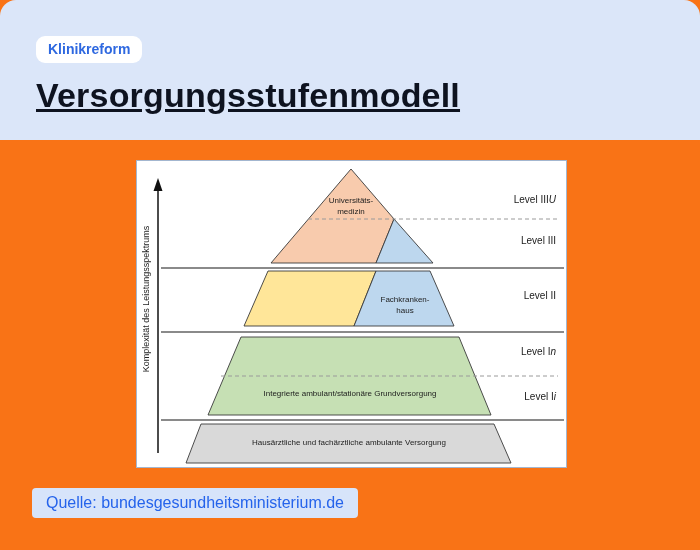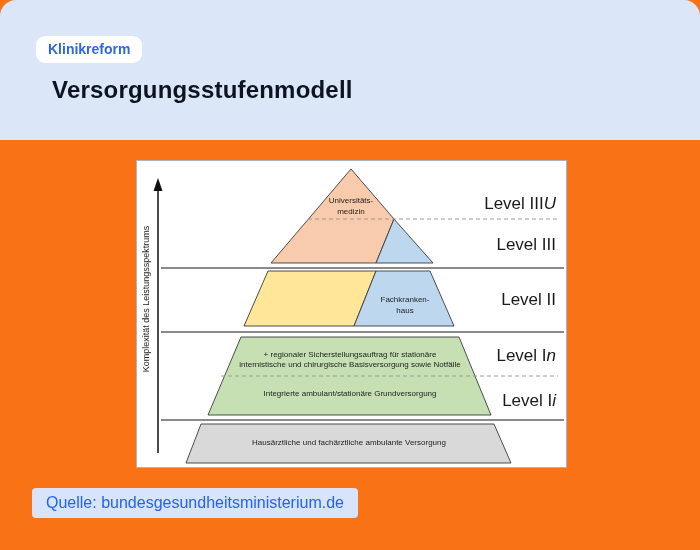--- a/index.html
+++ b/index.html
@@ -11,40 +11,40 @@
   .header {
     position:absolute; left:0; top:0; width:700px; height:140px;
     background:#DBE6F9; border-radius:16px 16px 0 0;
   }
   .badge {
     position:absolute; left:36px; top:36px;
     background:#ffffff; color:#2E68E0; font-size:14px; font-weight:700;
     padding:5px 12px; border-radius:9px; line-height:17px;
   }
   .page-title {
-    position:absolute; left:52px; top:76px;
-    font-size:24px; font-weight:700; color:#0e1320; letter-spacing:0.2px;
+    position:absolute; left:36px; top:76px;
+    font-size:34px; font-weight:700; color:#0e1320; letter-spacing:0.2px;text-decoration:underline;
   }
   .diagram-box {
     position:absolute; left:136px; top:160px; width:431px; height:308px;
     background:#ffffff; border:1px solid #A3B6CF;
   }
   .diagram-box svg { position:absolute; left:0; top:0; }
   .shape-label {
     position:absolute; text-align:center; white-space:pre-line;
     font-size:8px; line-height:9.5px; color:#1d1d1d;
   }
   .lbl-universitaet { left:169px; top:35px;  width:90px;  line-height:10.5px; }
   .lbl-fachkranken  { left:223px; top:134px; width:90px;  line-height:10.5px; }
   .lbl-level1n      { left:48px;  top:189px; width:330px; }
   .lbl-level1i      { left:48px;  top:228px; width:330px; }
   .lbl-base         { left:42px;  top:277px; width:340px; }
   .level-label {
     position:absolute; right:10px; width:120px; height:14px;
-    text-align:right; font-size:17px; color:#1a1a1a; font-weight:500;
+    text-align:right; font-size:10px; color:#1a1a1a; font-weight:500;
   }
   .level-label .suffix { font-style:italic; }
   .lvl-0 { top:33px; }
   .lvl-1 { top:74px; }
   .lvl-2 { top:129px; }
   .lvl-3 { top:185px; }
   .lvl-4 { top:230px; }
   .axis-label {
     position:absolute; left:-90px; top:132px; width:200px; height:12px;
     text-align:center; font-size:9px; color:#1d1d1d;
@@ -92,22 +92,20 @@
       <line x1="171" y1="58" x2="421" y2="58" stroke="#9a9a9a" stroke-width="1" stroke-dasharray="4 3"></line>
       <line x1="84" y1="215" x2="421" y2="215" stroke="#9a9a9a" stroke-width="1" stroke-dasharray="4 3"></line>
     </svg>
 
     <div class="axis-label">Komplexität des Leistungsspektrums</div>
 
     <div class="shape-label lbl-universitaet">Universitäts-
 medizin</div>
     <div class="shape-label lbl-fachkranken">Fachkranken-
 haus</div>
-    <div class="shape-label lbl-level1n">+ regionaler Sicherstellungsauftrag für stationäre
-internistische und chirurgische Basisversorgung sowie Notfälle</div>
     <div class="shape-label lbl-level1i">Integrierte ambulant/stationäre Grundversorgung</div>
     <div class="shape-label lbl-base">Hausärztliche und fachärztliche ambulante Versorgung</div>
 
     <div class="level-label lvl-0">
       <span>Level III</span><span class="suffix">U</span>
     </div>
     <div class="level-label lvl-1">
       <span>Level III</span><span class="suffix"></span>
     </div>
     <div class="level-label lvl-2">

